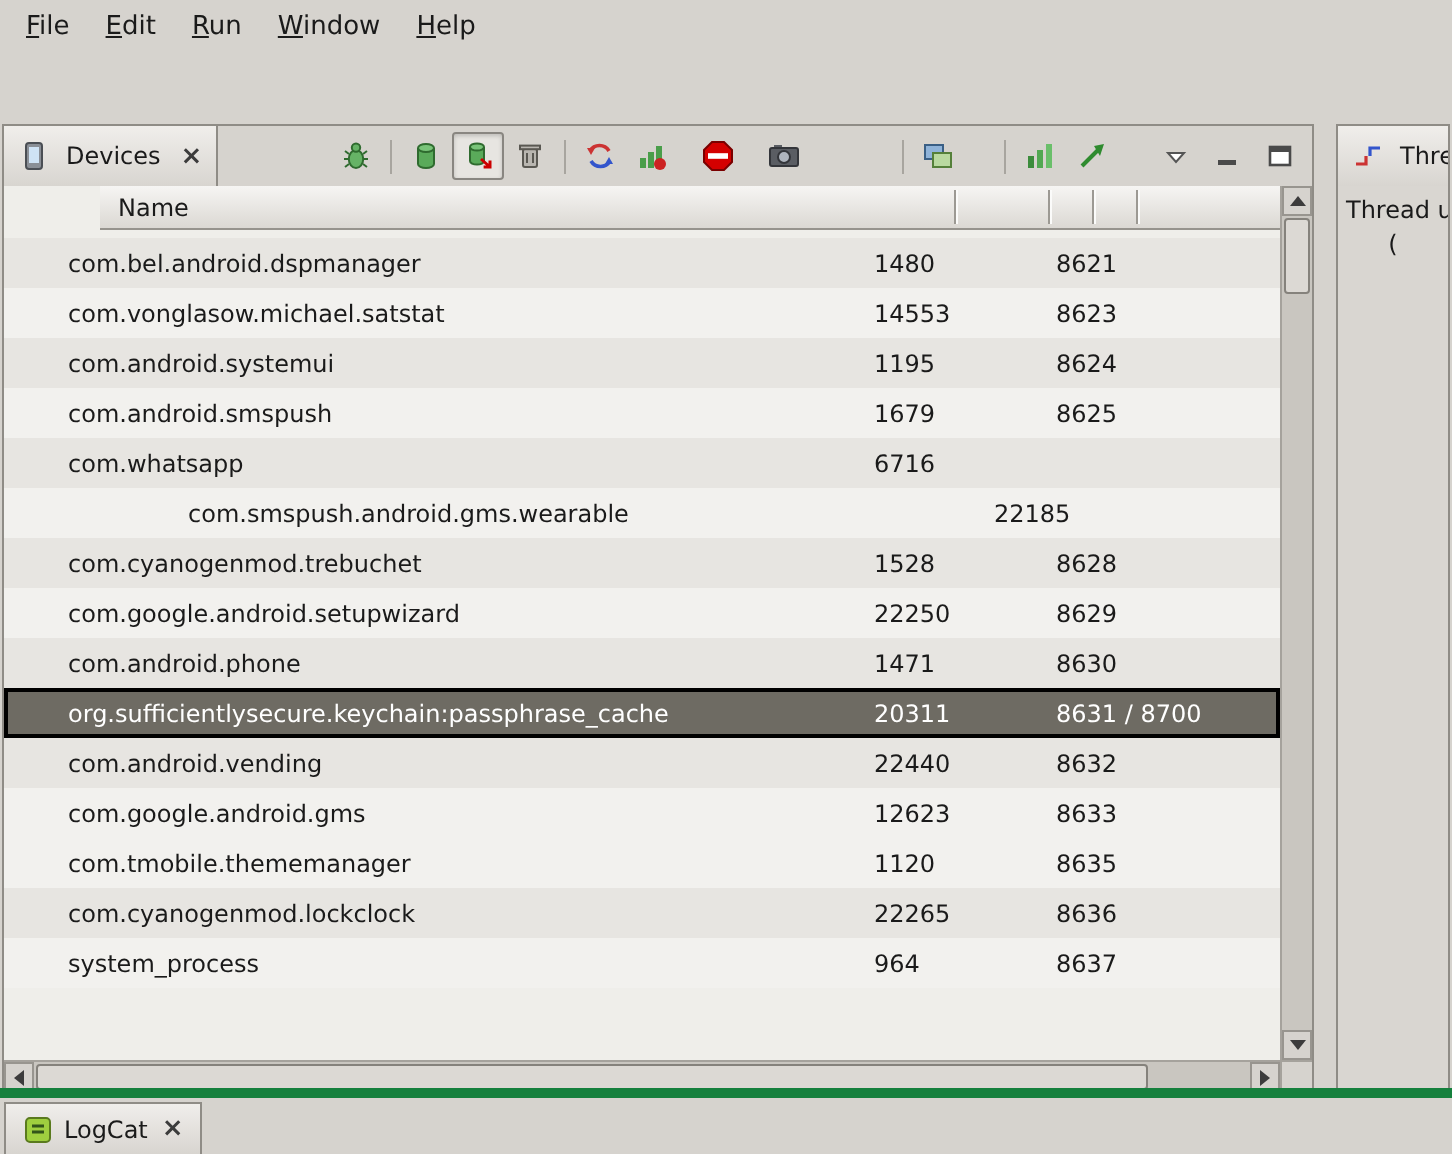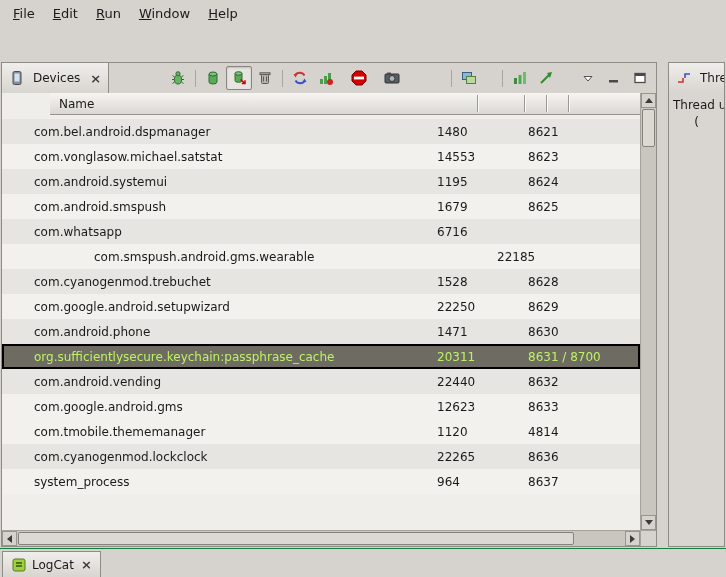--- a/index.html
+++ b/index.html
@@ -36,21 +36,21 @@
   
   .table-area{position:absolute;top:30px;left:0;right:0;bottom:0;background:#efeeea;}
   .thead{position:absolute;top:0;left:0;right:16px;height:22px;box-sizing:border-box;
          background:linear-gradient(#f6f5f3,#dbd8d3);border-bottom:1px solid #96938d;margin-left:48px;}
   .hcell{position:absolute;top:0;bottom:0;display:flex;align-items:center;padding-left:9px;box-sizing:border-box;}
   .hsep{position:absolute;top:2px;bottom:2px;width:1px;background:#9c9993;border-right:1px solid #fbfbfa;}
   .tbody{position:absolute;top:26px;left:0;right:16px;bottom:16px;overflow:hidden;}
   .trow{height:25px;display:flex;align-items:center;}
   .trow.odd{background:#e7e5e1;}
   .trow.even{background:#f2f1ee;justify-content:center;}
-  .trow.selected{background:#6e6b63;color:#bef264;box-shadow:inset 0 0 0 2px #000000;}
+  .trow.selected{background:#6e6b63;color:#ffffff;box-shadow:inset 0 0 0 2px #000000;}
   .c-name{width:427px;padding-left:32px;box-sizing:border-box;white-space:nowrap;overflow:hidden;flex:none;}
   .c-pid{width:47px;padding-left:8px;box-sizing:border-box;flex:none;}
   .c-a{width:22px;flex:none;}
   .c-b{width:22px;flex:none;}
   .c-port{flex:1;padding-left:8px;white-space:nowrap;overflow:hidden;}
 
   
   .vscroll{position:absolute;top:0;right:0;width:16px;bottom:16px;background:#c9c6c0;
            border-left:1px solid #a5a29c;box-sizing:border-box;}
   .hscroll{position:absolute;left:0;right:16px;bottom:0;height:16px;background:#c9c6c0;
@@ -69,21 +69,21 @@
   .sb-corner{position:absolute;right:0;bottom:0;width:16px;height:16px;background:#d6d3ce;
              border-left:1px solid #a5a29c;border-top:1px solid #a5a29c;box-sizing:border-box;}
 
   
   .threads-content{position:absolute;top:30px;left:0;right:0;bottom:0;background:#d9d6d1;}
   .t-line1{padding:5px 0 0 4px;white-space:nowrap;}
   .t-line2{text-align:center;padding-top:3px;}
 
   
   .logcat-bar{position:absolute;left:0;right:0;bottom:0;height:28px;background:#d6d3ce;
-              border-top:1px solid #15803d;display:flex;align-items:stretch;}
+              border-top:5px solid #15803d;display:flex;align-items:stretch;}
   .logcat-tab{display:flex;align-items:center;gap:5px;padding:0 8px;margin-left:2px;margin-top:2px;
               border:1px solid #8f8c86;border-bottom:none;background:linear-gradient(#f0eeeb,#d8d5d0);}
 </style>
 </head>
 <body>
 
 <div class="menubar">
   <span class="menu-item">File</span>
   <span class="menu-item">Edit</span>
   <span class="menu-item">Run</span>
@@ -304,21 +304,21 @@
             <span class="c-pid">12623</span>
             <span class="c-a"></span>
             <span class="c-b"></span>
             <span class="c-port">8633</span>
           </div>
           <div class="trow even">
             <span class="c-name">com.tmobile.thememanager</span>
             <span class="c-pid">1120</span>
             <span class="c-a"></span>
             <span class="c-b"></span>
-            <span class="c-port">4814</span>
+            <span class="c-port">8635</span>
           </div>
           <div class="trow odd">
             <span class="c-name">com.cyanogenmod.lockclock</span>
             <span class="c-pid">22265</span>
             <span class="c-a"></span>
             <span class="c-b"></span>
             <span class="c-port">8636</span>
           </div>
           <div class="trow even">
             <span class="c-name">system_process</span>

